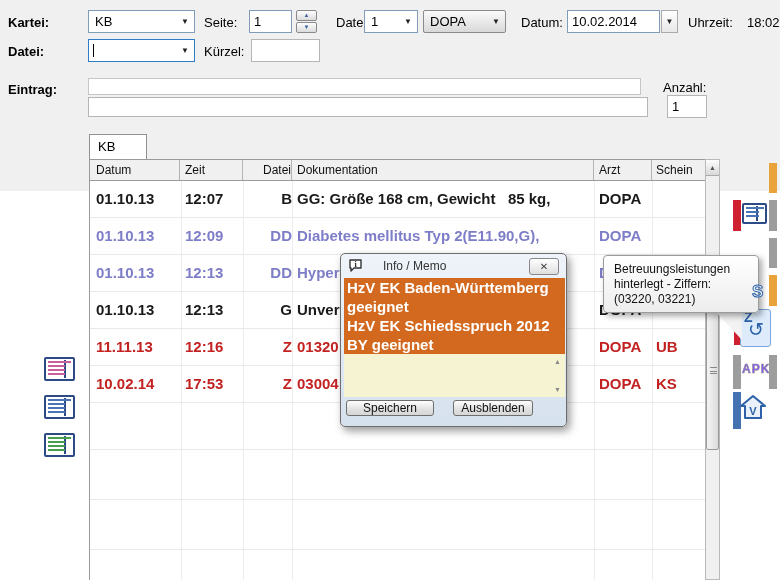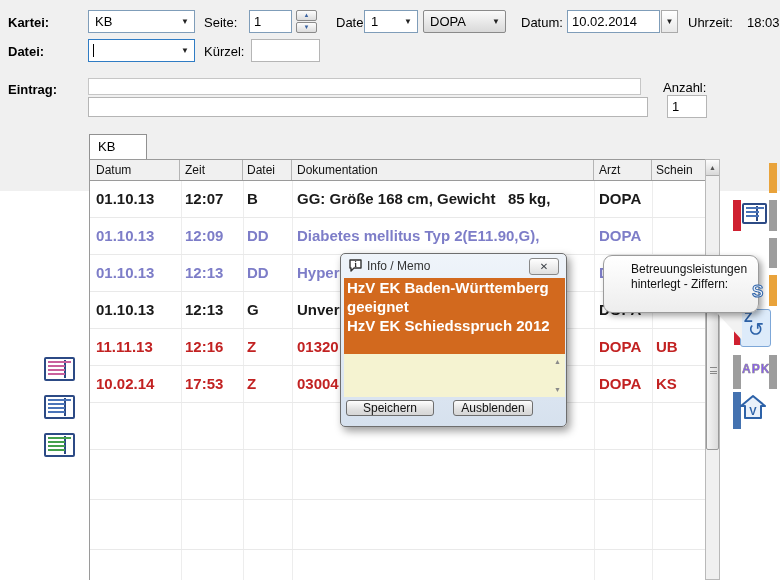--- a/index.html
+++ b/index.html
@@ -22,21 +22,21 @@
   .spinner { position:absolute; left:296px; top:10px; width:21px; height:23px; }
   .spinner .sb { position:absolute; left:0; width:21px; height:11px; background:linear-gradient(#fdfdfd,#dcdcdc); border:1px solid #8a8a8a; border-radius:2px; font-size:6px; color:#3a62a0; text-align:center; line-height:9px; }
   .dropbtn { position:absolute; background:linear-gradient(#fff,#e8e8e8); border:1px solid #aaa; text-align:center; font-size:8px; color:#222; }
   
   .tab { position:absolute; left:89px; top:134px; width:58px; height:25px; background:#fff; border:1px solid #919191; border-bottom:none; font-size:13px; padding:4px 0 0 8px; z-index:2; }
   
   .grid { position:absolute; left:89px; top:159px; width:616px; height:421px; background:#fff; border-left:1px solid #9a9a9a; z-index:1; }
   .thead { position:absolute; left:0; top:0; width:616px; height:22px; background:#f0f0f0; border-top:1px solid #9a9a9a; border-bottom:1px solid #9a9a9a; z-index:3; }
   .hc { position:absolute; top:0; height:20px; font-size:12px; color:#111; line-height:20px; border-right:1px solid #b4b4b4; background:#f0f0f0; white-space:pre; overflow:hidden; }
   .c0{left:0;width:90px;padding-left:6px;} .c1{left:91px;width:62px;padding-left:4px;}
-  .c2{left:153px;width:49px;padding-left:4px;} .c3{left:202px;width:302px;padding-left:5px;}
+  .c2{left:153px;width:49px;padding-left:4px;text-align:right;} .c3{left:202px;width:302px;padding-left:5px;}
   .c4{left:504px;width:58px;padding-left:5px;} .c5{left:562px;width:54px;padding-left:4px;}
   .vline { position:absolute; top:22px; bottom:0; width:1px; background:#ededed; z-index:0; }
   .hline { position:absolute; left:0; width:616px; height:1px; background:#e9e9e9; z-index:0; }
   .trow { position:absolute; left:0; width:616px; height:37px; border-bottom:1px solid #e9e9e9; z-index:1; }
   .tc { position:absolute; top:0; height:36px; line-height:36px; font-size:15px; font-weight:bold; white-space:pre; overflow:hidden; }
   .r-k .tc { color:#1a1a1a; } .r-v .tc { color:#7d7dc8; } .r-r .tc { color:#c22222; }
   
   .sbar { position:absolute; left:705px; top:159px; width:15px; height:421px; background:#f0f0f0; border:1px solid #b9b9b9; z-index:2; }
   .sbtn { position:absolute; left:0; top:0; width:13px; height:16px; background:linear-gradient(#fdfdfd,#d8d8d8); border-bottom:1px solid #aaa; text-align:center; font-size:7px; color:#555; line-height:15px; }
   .sthumb { position:absolute; left:0; top:130px; width:13px; height:160px; background:linear-gradient(90deg,#f4f4f4,#dcdcdc); border:1px solid #9a9a9a; border-radius:2px; }
@@ -52,30 +52,30 @@
   
   .bar { position:absolute; width:8px; z-index:2; }
   .sglyph { position:absolute; font-weight:bold; color:#eaf1fa; -webkit-text-stroke:1px #2d62a8; z-index:12; }
   .zbox { position:absolute; left:740px; top:309px; width:31px; height:38px; background:#ddebfa; border:1px solid #7da7d8; border-radius:3px; z-index:3; }
   .zbox .z { position:absolute; left:3px; top:-1px; font-size:14px; font-weight:bold; color:#2d62a8; }
   .zbox .arr { position:absolute; left:7px; top:8px; font-size:19px; color:#2d62a8; }
   .apk { position:absolute; left:742px; top:362px; font-size:12px; font-weight:bold; color:#8b5cf6; -webkit-text-stroke:0.6px #8f8f8f; letter-spacing:1px; z-index:2; }
   .house { position:absolute; left:739px; top:393px; z-index:2; }
   
   .memo { position:absolute; left:340px; top:253px; width:227px; height:174px; background:linear-gradient(#eff4fa,#d6e1ee); border:1px solid #6e6e6e; border-radius:5px; box-shadow:3px 4px 9px rgba(0,0,0,.4); z-index:10; }
-  .memo-title { position:absolute; left:26px; top:5px; font-size:12px; color:#333; }
+  .memo-title { position:absolute; left:42px; top:5px; font-size:12px; color:#333; }
   .memo-ico { position:absolute; left:7px; top:4px; }
   .memo-close { position:absolute; right:7px; top:4px; width:30px; height:17px; background:linear-gradient(#fefefe,#dfdfdf); border:1px solid #888; border-radius:3px; text-align:center; font-size:10px; font-weight:bold; color:#3a3f46; line-height:15px; }
   .memo-orange { position:absolute; left:3px; top:24px; width:221px; height:76px; background:#d2691e; color:#fff; font-weight:bold; font-size:15px; line-height:19px; padding:0 3px; overflow:hidden; }
   .memo-note { position:absolute; left:3px; top:100px; width:221px; height:43px; background:#f5f3d1; font-size:12px; }
   .mini-up,.mini-dn { position:absolute; right:2px; width:11px; height:11px; font-size:7px; color:#8a8a8a; text-align:center; line-height:11px; }
   .mini-up{top:2px;} .mini-dn{bottom:2px;}
   .memo-btn { position:absolute; top:146px; height:16px; background:linear-gradient(#fefefe,#e0e0e0 60%,#d6d6d6); border:1px solid #6e6e6e; border-radius:3px; font-size:12px; color:#111; text-align:center; line-height:14px; }
   
-  .tip { position:absolute; left:603px; top:255px; width:156px; height:58px; background:linear-gradient(#ffffff,#ededed); border:1px solid #9b9b9b; border-radius:9px; box-shadow:3px 3px 6px rgba(0,0,0,.35); padding:6px 0 0 27px; font-size:12px; color:#111; line-height:15px; z-index:11; }
+  .tip { position:absolute; left:603px; top:255px; width:156px; height:58px; background:linear-gradient(#ffffff,#ededed); border:1px solid #9b9b9b; border-radius:4px; box-shadow:3px 3px 6px rgba(0,0,0,.35); padding:6px 0 0 10px; font-size:12px; color:#111; line-height:15px; z-index:11; }
   .tip-tail { position:absolute; left:716px; top:312px; width:26px; height:28px; background:#f2f2f2; clip-path:polygon(0 0,100% 0,100% 100%); filter:drop-shadow(2px 2px 2px rgba(0,0,0,.3)); z-index:11; }
 </style>
 </head>
 <body>
 
 <div id="screen">
 
   <div class="top-panel">
     <span class="lbl b" style="left:8px;top:15px">Kartei:</span>
     <div class="combo" style="left:88px;top:10px;width:107px;height:23px">
@@ -94,21 +94,21 @@
       <span class="arr">▼</span>
     </div>
     <div class="combo gray" style="left:423px;top:10px;width:83px;height:23px">
       <span>DOPA</span>
       <span class="arr">▼</span>
     </div>
     <span class="lbl" style="left:521px;top:15px">Datum:</span>
     <input class="fld" style="left: 567px; top: 10px; width: 93px; height: 23px;" value="10.02.2014">
     <div class="dropbtn" style="left:661px;top:10px;width:17px;height:23px;line-height:21px">▼</div>
     <span class="lbl" style="left:688px;top:15px">Uhrzeit:</span>
-    <span class="lbl" style="left:747px;top:15px">18:03</span>
+    <span class="lbl" style="left:747px;top:15px">18:02</span>
 
     <span class="lbl b" style="left:8px;top:44px">Datei:</span>
     <div class="combo focus" style="left:88px;top:39px;width:107px;height:23px">
       <span class="caret"></span>
       <span></span>
       <span class="arr">▼</span>
     </div>
     <span class="lbl" style="left:204px;top:44px">Kürzel:</span>
     <input class="fld" style="left: 251px; top: 39px; width: 69px; height: 23px; border-color: rgb(181, 181, 181);" value="">
 
@@ -253,29 +253,31 @@
         <path d="M2 2 h11 v8 h-7 l-3 3 v-3 h-1 z" fill="#fff" stroke="#333" stroke-width="1.4" stroke-linejoin="round"></path>
         <text x="7.5" y="9" text-anchor="middle" font-size="8" font-weight="bold" fill="#222" font-family="Liberation Serif, serif">i</text>
       </svg>
     </span>
     <span class="memo-title">Info / Memo</span>
     <div class="memo-close">✕</div>
     <div class="memo-orange">
       <div>HzV EK Baden-Württemberg</div>
       <div>geeignet</div>
       <div>HzV EK Schiedsspruch 2012</div>
+      <div>BY geeignet</div>
     </div>
     <div class="memo-note">
       <span></span>
       <span class="mini-up">▲</span>
       <span class="mini-dn">▼</span>
     </div>
     <div class="memo-btn" style="left:5px;width:88px">Speichern</div>
     <div class="memo-btn" style="left:112px;width:80px">Ausblenden</div>
   </div>
 
   <div class="tip-tail"></div>
   <div class="tip">
     <div>Betreuungsleistungen</div>
     <div>hinterlegt - Ziffern:</div>
+    <div>(03220, 03221)</div>
   </div>
 
 </div>
 
 </body></html>

